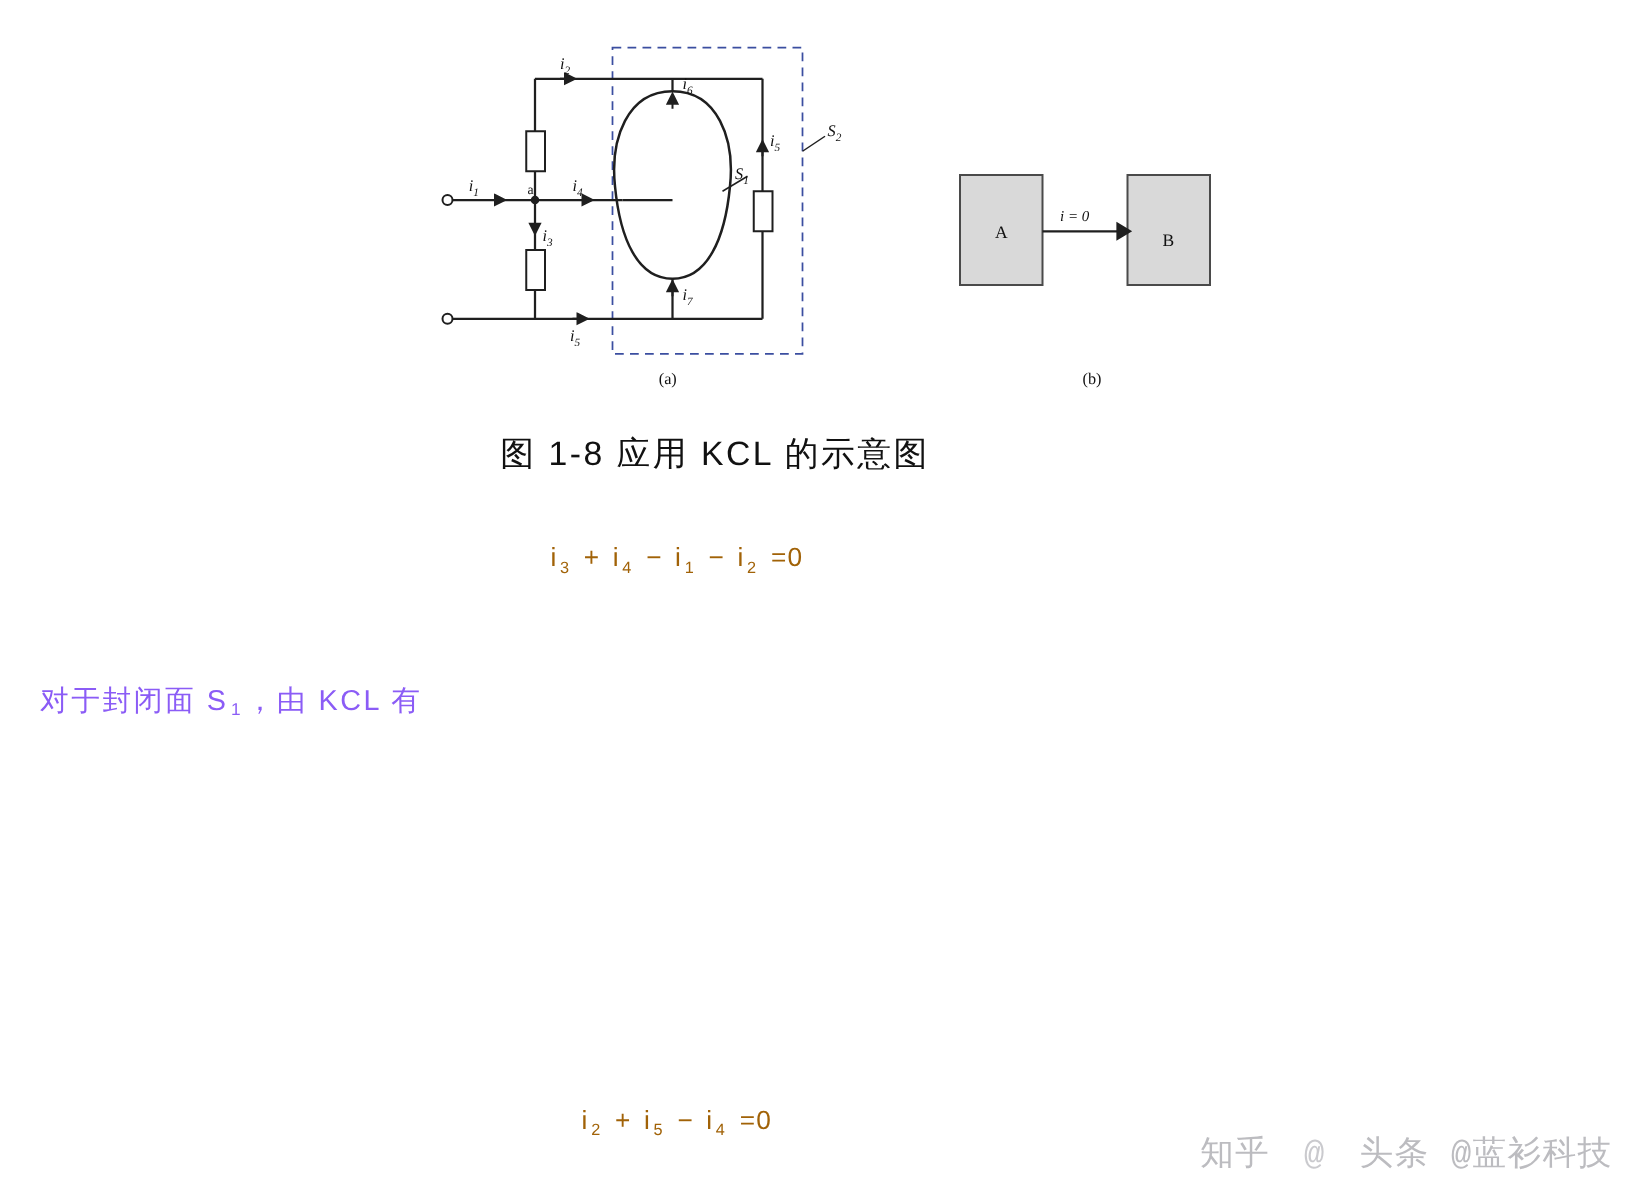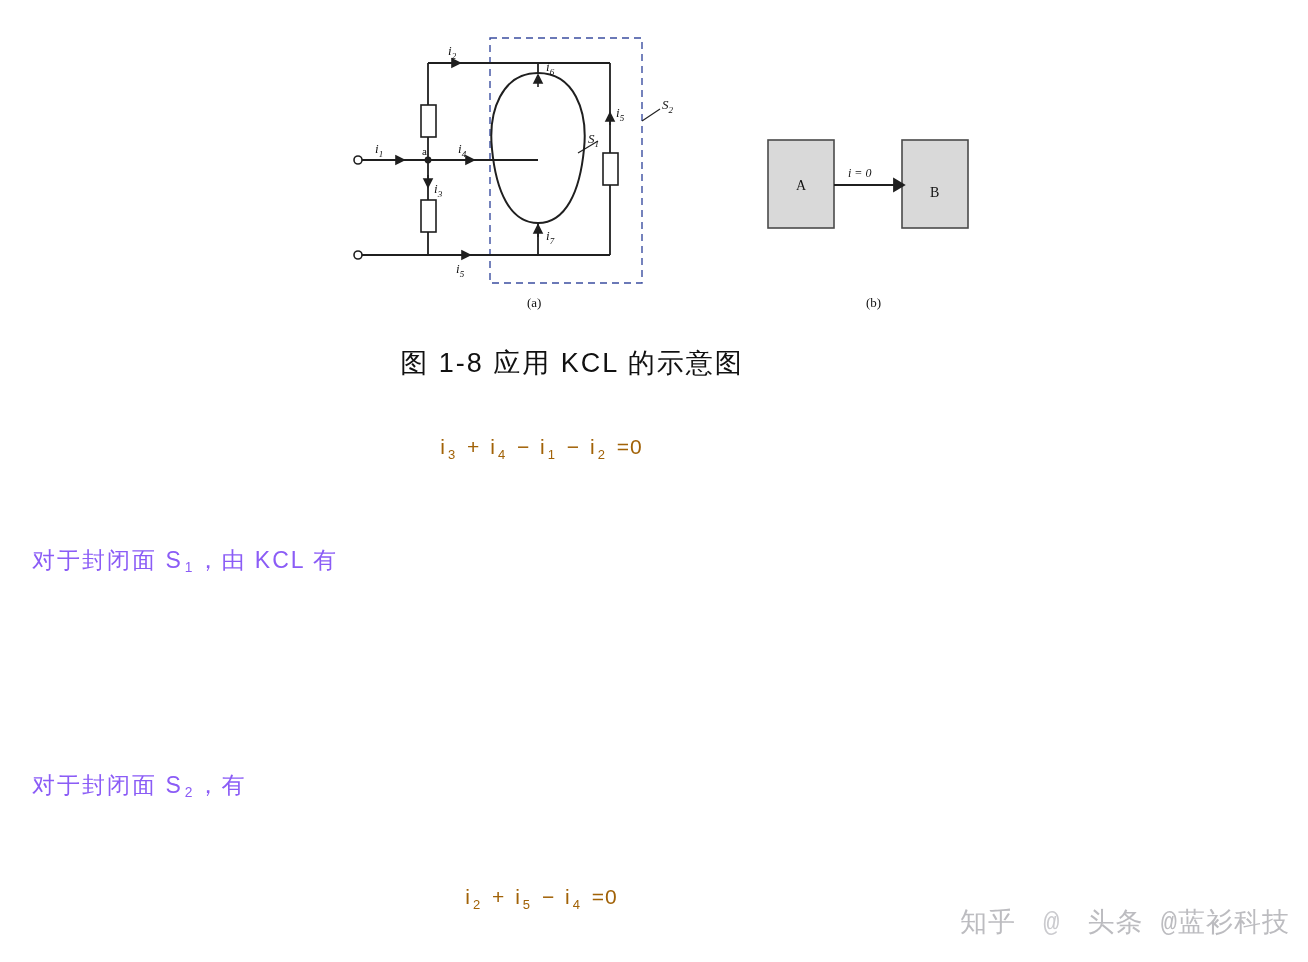--- a/index.html
+++ b/index.html
@@ -210,23 +210,20 @@
     <span>−</span>
     <span class="term"><span>i</span><sub>2</sub></span>
     <span>=0</span>
   </div>
 
   <div class="para para-1">
     <span>对于封闭面 S</span><sub>1</sub><span>，由 KCL 有</span>
   </div>
 
 
-  <div class="para para-2">
-    <span>对于封闭面 S</span><sub>2</sub><span>，有</span>
-  </div>
 
   <div class="eq eq-3">
     <span class="term"><span>i</span><sub>2</sub></span>
     <span>+</span>
     <span class="term"><span>i</span><sub>5</sub></span>
     <span>−</span>
     <span class="term"><span>i</span><sub>4</sub></span>
     <span>=0</span>
   </div>
 

